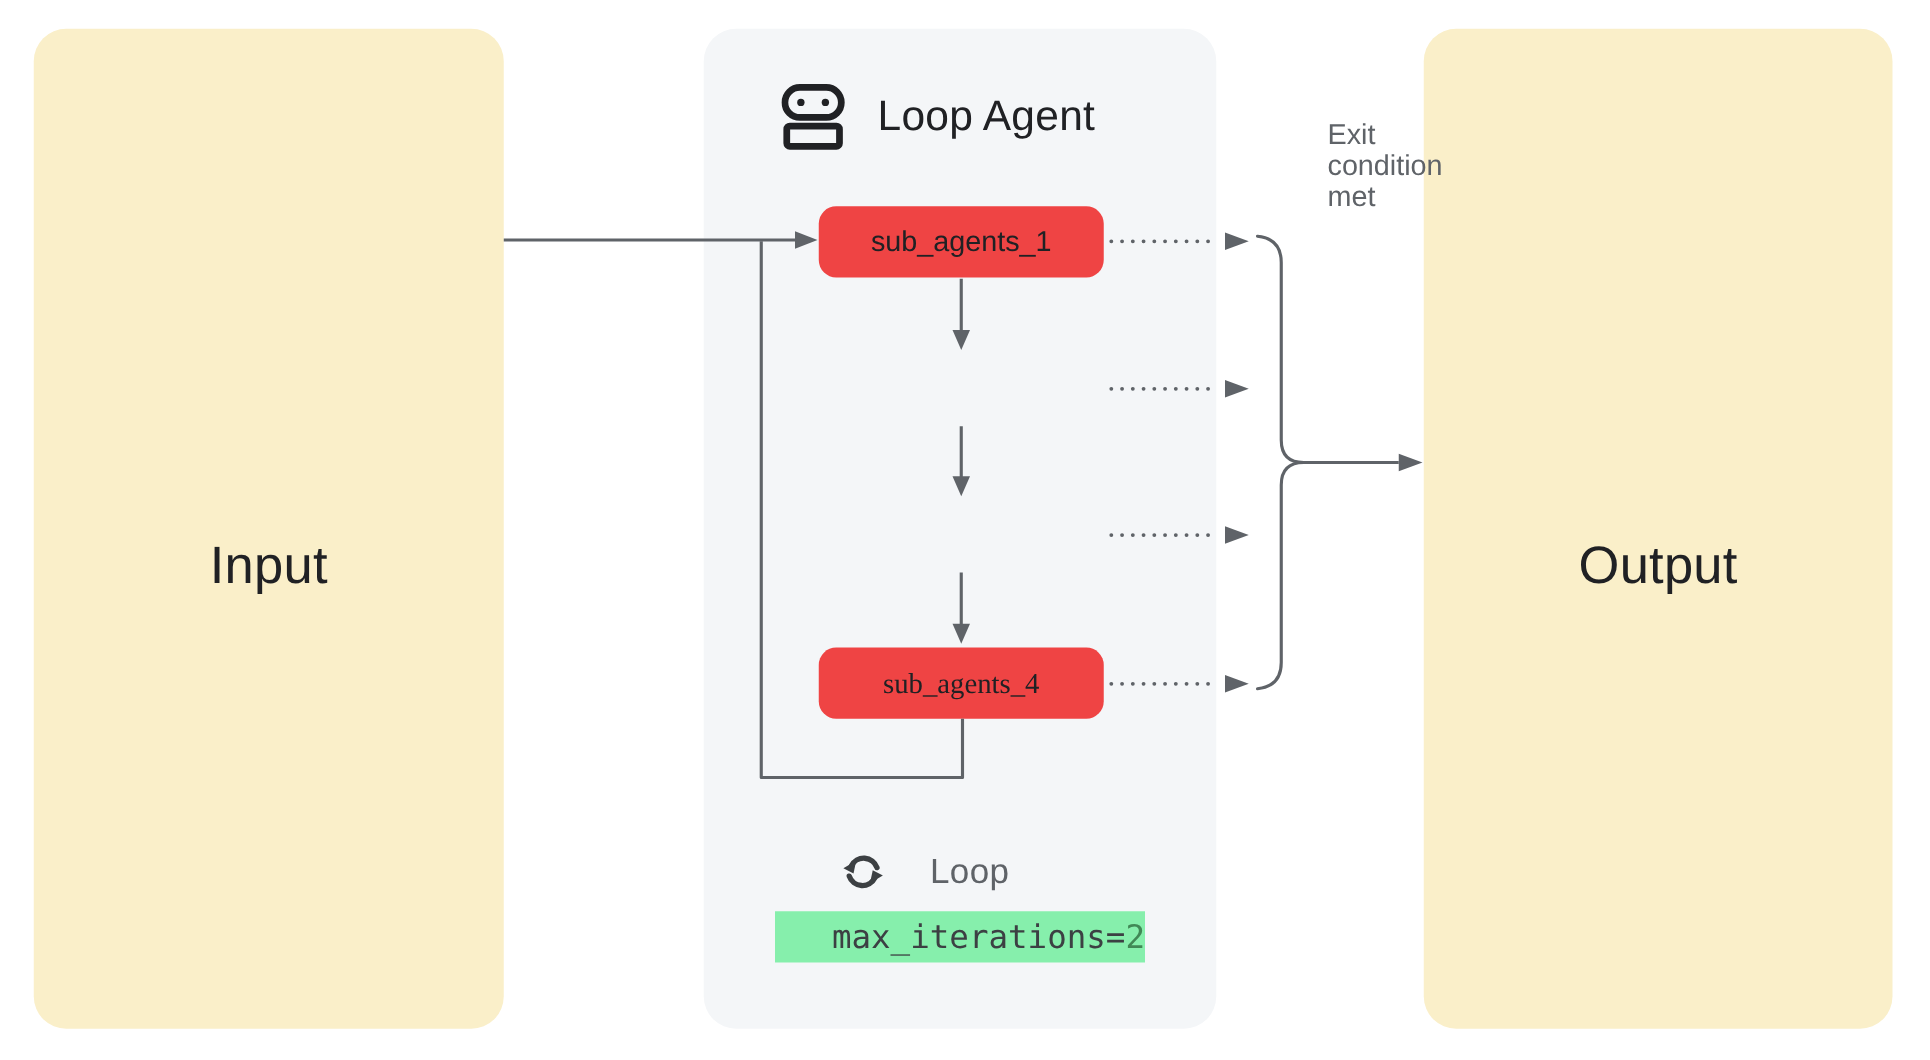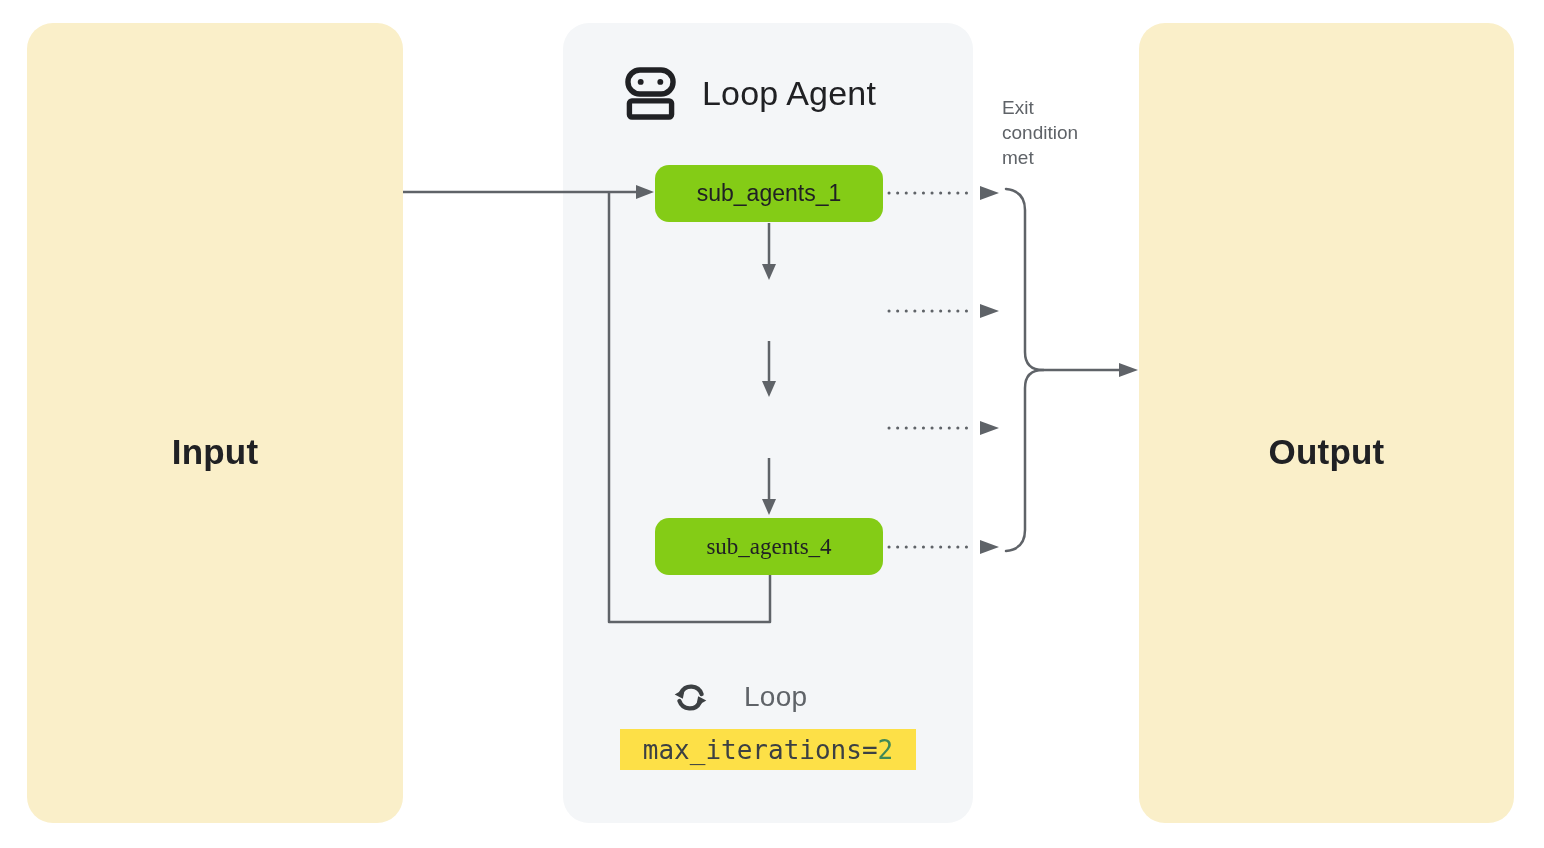--- a/index.html
+++ b/index.html
@@ -14,22 +14,22 @@
     height: 800px;
     background: #FAEFC9;
     border-radius: 26px;
   }
   .io-box .io-label {
     position: absolute;
     left: 0; right: 0;
     top: 53.6%;
     transform: translateY(-50%);
     text-align: center;
-    font-size: 35px;
-    font-weight: 700;
+    font-size: 42px;
+    font-weight: 400;
     color: #202124;
     letter-spacing: 0.2px;
   }
   #input-box  { left: 27px; }
   #output-box { left: 1139px; width: 375px; padding-left: 16px; }
 
   
   .agent-panel {
     position: absolute;
     left: 563px; top: 23px;
@@ -50,21 +50,21 @@
     font-size: 34px;
     font-weight: 500;
     color: #202124;
     letter-spacing: 0.2px;
   }
   .sub-agent {
     position: absolute;
     left: 92px;
     width: 228px;
     height: 57px;
-    background: #84cc16;
+    background: #ef4444;
     border-radius: 14px;
     display: flex;
     align-items: center;
     justify-content: center;
     font-size: 23px;
     color: #202124;
   }
   #sub-agent-1 { top: 142px; }
   #sub-agent-2 { top: 260px; }
   #sub-agent-3 { top: 377px; }
@@ -80,37 +80,37 @@
   }
   .loop-label {
     font-size: 28px;
     color: #5F6368;
     letter-spacing: 0.3px;
   }
   .code-chip {
     position: absolute;
     left: 57px; top: 706px;
     width: 296px; height: 41px;
-    background: #fde047;
-    display: flex;
-    align-items: center;
-    justify-content: center;
+    background: #86efac;
+    display: flex;
+    align-items: center;
+    justify-content: flex-end;
     font-family: "DejaVu Sans Mono", monospace;
     font-size: 26px;
     color: #3C4043;
     white-space: nowrap;
   }
   .code-chip .code-value { color: #418856; }
 
   
   .exit-note {
     position: absolute;
-    left: 1002px; top: 95px;
+    left: 1062px; top: 95px;
     width: 96px;
-    font-size: 19px;
+    font-size: 23px;
     line-height: 25px;
     color: #5F6368;
   }
 
   
   #connector-layer {
     position: absolute;
     left: 0; top: 0;
     width: 1544px; height: 848px;
     pointer-events: none;

